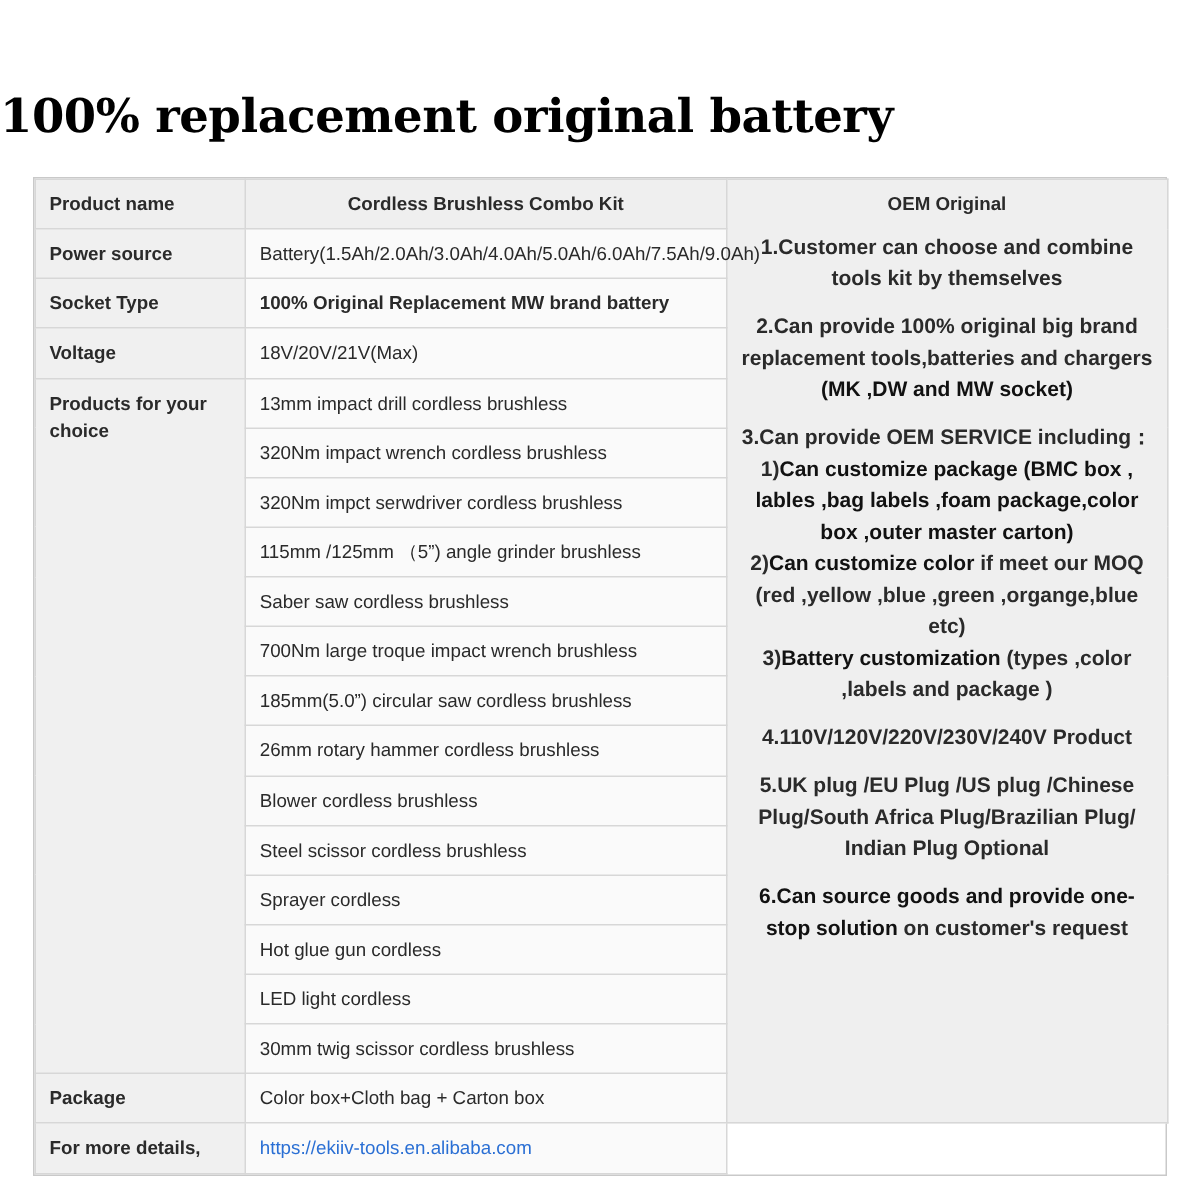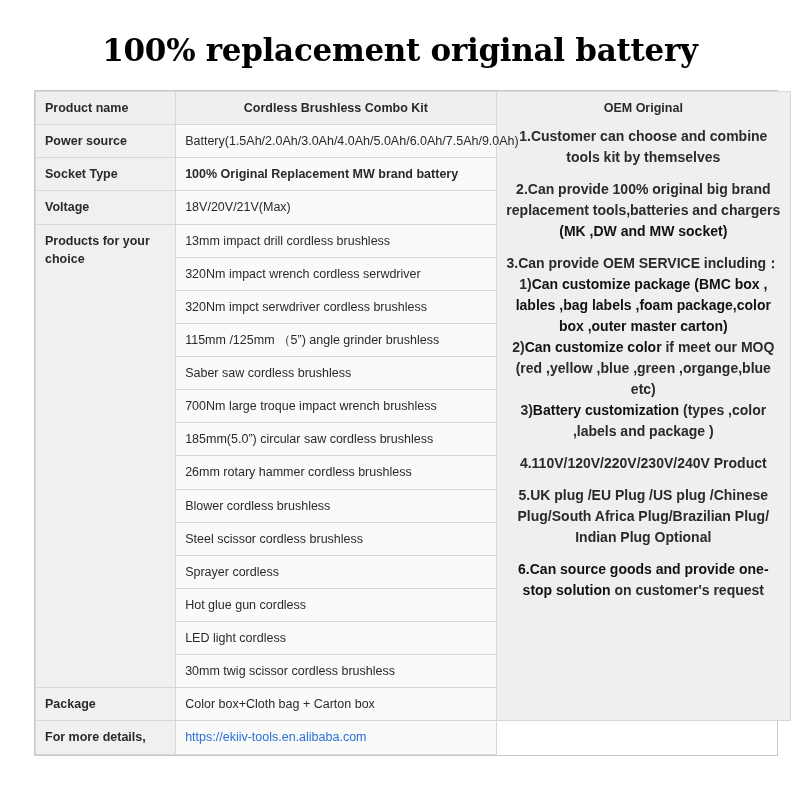--- a/index.html
+++ b/index.html
@@ -11,31 +11,30 @@
     font-family: "Liberation Sans", sans-serif;
   }
   #page {
     position: relative;
     width: 800px;
     height: 800px;
     background: #ffffff;
     overflow: hidden;
   }
   .title {
-    text-align: center;
     font-family: "DejaVu Serif", serif;
     font-weight: bold;
     font-size: 31px;
     color: #000000;
     letter-spacing: -0.3px;
-    padding-top: 32px;
+    padding-top: 60px;
     padding-bottom: 10px;
   }
   .table-wrap {
-    margin: 12px 22px 0 34px;
+    margin: 12px 22px 0 22px;
     border: 1px solid #c9c9c9;
     background: #ffffff;
   }
   table.spec {
     border-collapse: collapse;
     width: 756px;
     table-layout: fixed;
   }
   table.spec td {
     border: 1px solid #d7d7d7;
@@ -111,21 +110,21 @@
         <tr>
           <td class="col-label">Voltage</td>
           <td class="col-mid">18V/20V/21V(Max)</td>
         </tr>
 
         <tr>
           <td class="col-label" rowspan="14">Products for your choice</td>
           <td class="col-mid">13mm impact drill cordless brushless</td>
         </tr>
         <tr>
-            <td class="col-mid">320Nm impact wrench cordless serwdriver</td>
+            <td class="col-mid">320Nm impact wrench cordless brushless</td>
           </tr>
         <tr>
             <td class="col-mid">320Nm impct serwdriver cordless brushless</td>
           </tr>
         <tr>
             <td class="col-mid">115mm /125mm （5”) angle grinder brushless</td>
           </tr>
         <tr>
             <td class="col-mid"> Saber saw cordless brushless</td>
           </tr>

